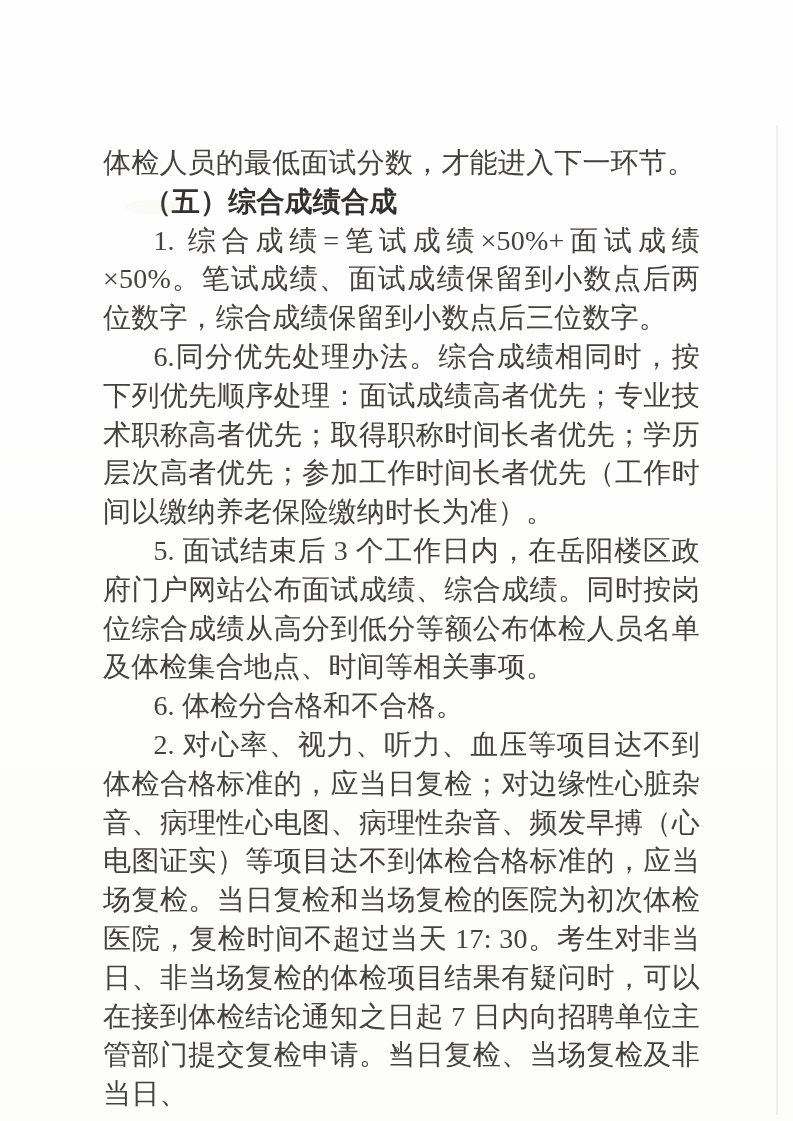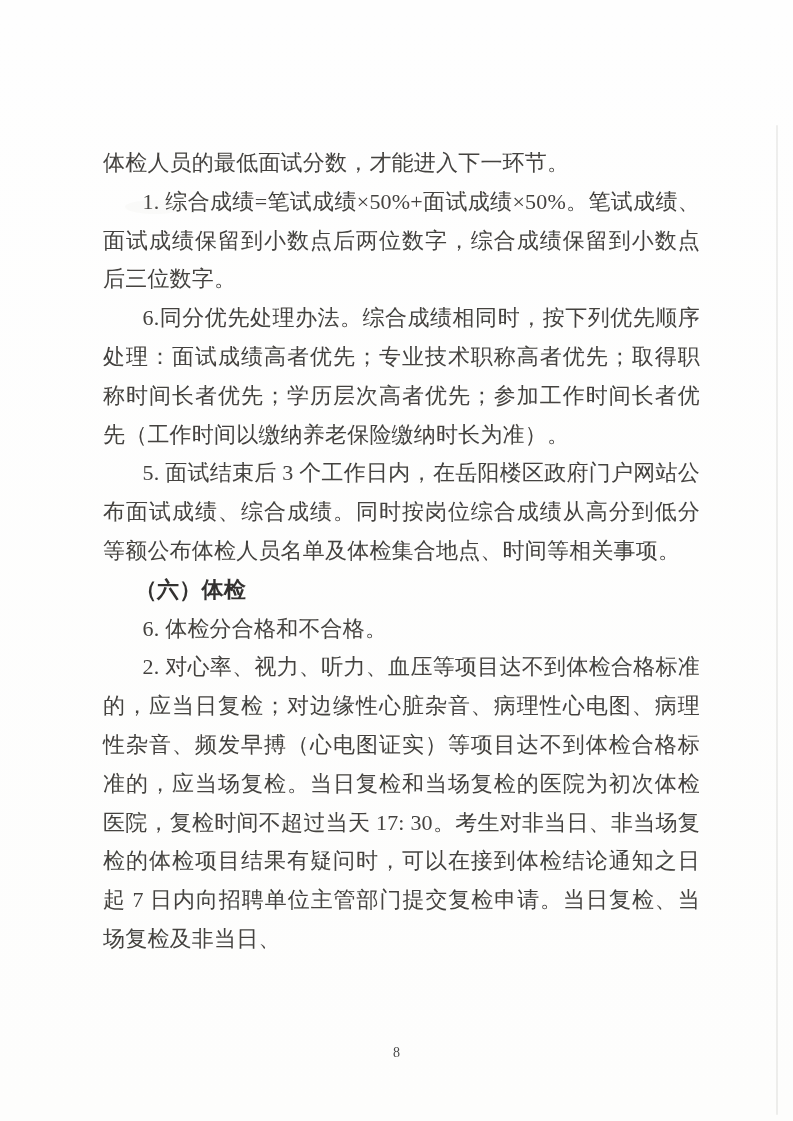--- a/index.html
+++ b/index.html
@@ -17,21 +17,21 @@
   .page {
     position: absolute;
     inset: 0;
     background: linear-gradient(180deg, #fefefe 0%, #fdfdfc 100%);
   }
   .text-column {
     position: absolute;
     left: 103px;
     top: 144px;
     width: 597px;
-    font-size: 22px;
+    font-size: 28px;
     line-height: 38.8px;
     color: #44423f;
     text-align: justify;
     text-justify: inter-ideograph;
     letter-spacing: 0.2px;
   }
   .text-column p {
     margin: 0;
     padding: 0;
     text-indent: 1.8em;
@@ -74,24 +74,24 @@
     border-radius: 50%;
   }
 </style>
 </head>
 <body>
 
 <div class="page">
 
   <div class="text-column">
     <p class="no-indent">体检人员的最低面试分数，才能进入下一环节。</p>
+    <p class="heading">（五）综合成绩合成</p>
     <p>1. 综合成绩=笔试成绩×50%+面试成绩×50%。笔试成绩、面试成绩保留到小数点后两位数字，综合成绩保留到小数点后三位数字。</p>
     <p>6.同分优先处理办法。综合成绩相同时，按下列优先顺序处理：面试成绩高者优先；专业技术职称高者优先；取得职称时间长者优先；学历层次高者优先；参加工作时间长者优先（工作时间以缴纳养老保险缴纳时长为准）。</p>
     <p>5. 面试结束后 3 个工作日内，在岳阳楼区政府门户网站公布面试成绩、综合成绩。同时按岗位综合成绩从高分到低分等额公布体检人员名单及体检集合地点、时间等相关事项。</p>
-    <p class="heading">（六）体检</p>
     <p>6. 体检分合格和不合格。</p>
     <p>2. 对心率、视力、听力、血压等项目达不到体检合格标准的，应当日复检；对边缘性心脏杂音、病理性心电图、病理性杂音、频发早搏（心电图证实）等项目达不到体检合格标准的，应当场复检。当日复检和当场复检的医院为初次体检医院，复检时间不超过当天 17: 30。考生对非当日、非当场复检的体检项目结果有疑问时，可以在接到体检结论通知之日起 7 日内向招聘单位主管部门提交复检申请。当日复检、当场复检及非当日、</p>
   </div>
 
   <div class="scan-edge-line"></div>
   <div class="scan-smudge"></div>
 
   <div class="page-footer">8</div>
 
 </div>

